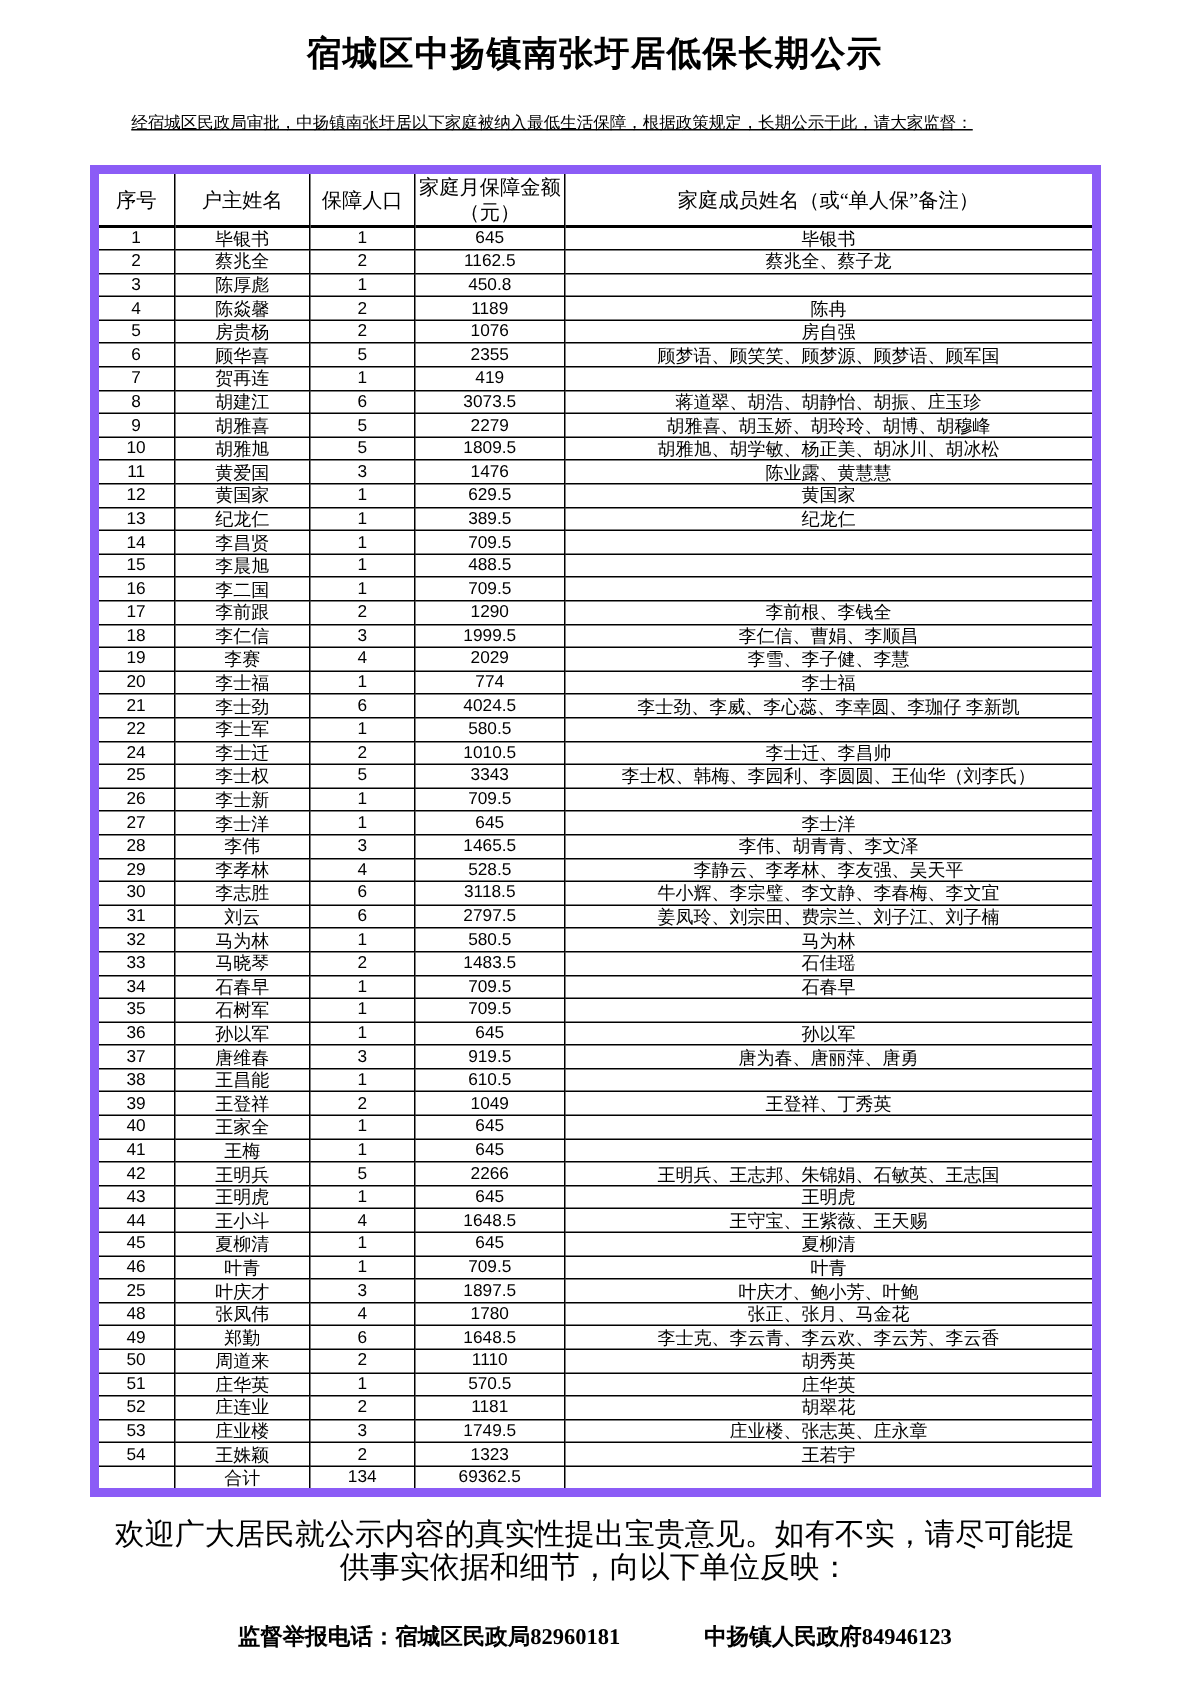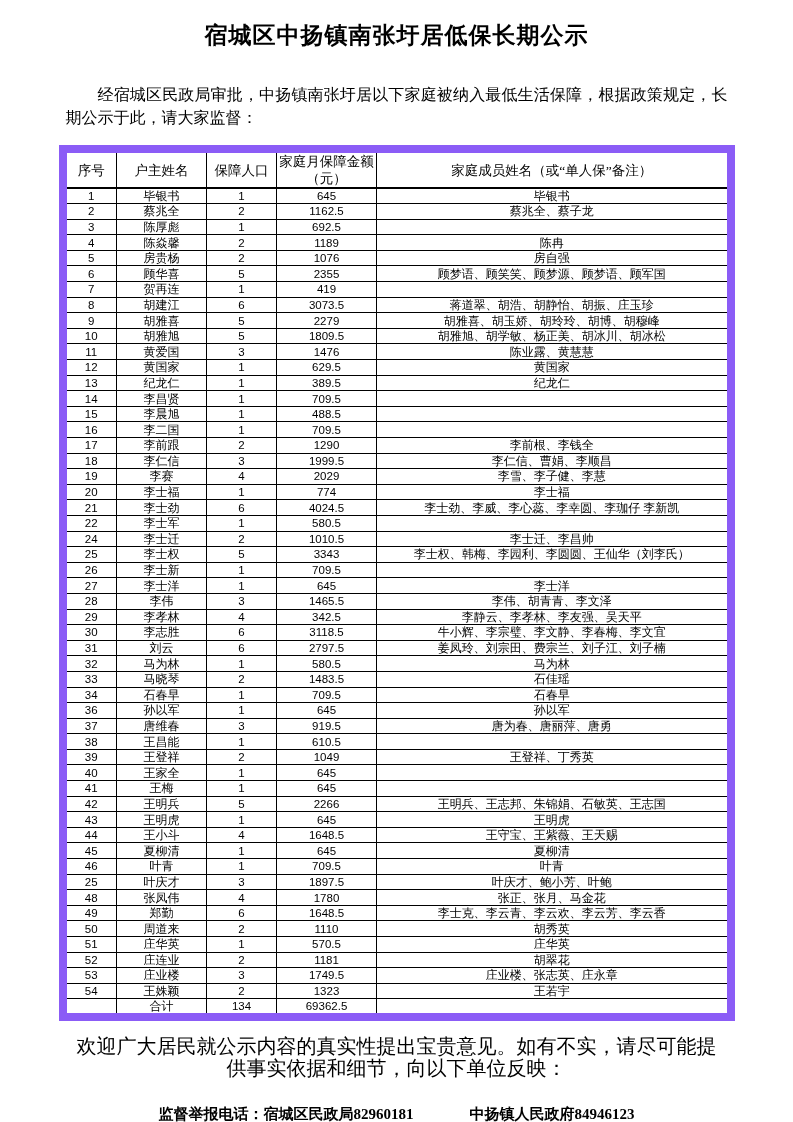--- a/index.html
+++ b/index.html
@@ -18,33 +18,34 @@
   }
   .doc-title {
     margin-top: 20px;
     text-align: center;
     font-family: "Liberation Sans", sans-serif;
     font-weight: bold;
     font-size: 23px;
     letter-spacing: 1px;
   }
   .intro {
-    margin: 32px auto 0 auto;
+    margin: 20px auto 0 auto;
     width: 662px;
-    font-size: 16px;
+    font-size: 11px;
     line-height: 23px;
     text-align: justify;
     text-indent: 2em;
+    text-decoration: underline;
   }
   table.benefit-table {
     margin: 16px auto 0 auto;
     width: 668px;
     border-collapse: collapse;
     table-layout: fixed;
-    border: 8px solid #8b5cf6;
+    border: 6px solid #8b5cf6;
   }
   .benefit-table th, .benefit-table td {
     border: 1px solid #000;
     text-align: center;
     vertical-align: middle;
     overflow: hidden;
     white-space: nowrap;
     padding: 0 2px;
   }
   .benefit-table thead th {
@@ -117,21 +118,21 @@
           <td class="num">2</td>
           <td>蔡兆全</td>
           <td class="num">2</td>
           <td class="num">1162.5</td>
           <td>蔡兆全、蔡子龙</td>
         </tr>
         <tr>
           <td class="num">3</td>
           <td>陈厚彪</td>
           <td class="num">1</td>
-          <td class="num">692.5</td>
+          <td class="num">450.8</td>
           <td></td>
         </tr>
         <tr>
           <td class="num">4</td>
           <td>陈焱馨</td>
           <td class="num">2</td>
           <td class="num">1189</td>
           <td>陈冉</td>
         </tr>
         <tr>
@@ -292,21 +293,21 @@
           <td class="num">28</td>
           <td>李伟</td>
           <td class="num">3</td>
           <td class="num">1465.5</td>
           <td>李伟、胡青青、李文泽</td>
         </tr>
         <tr>
           <td class="num">29</td>
           <td>李孝林</td>
           <td class="num">4</td>
-          <td class="num">342.5</td>
+          <td class="num">528.5</td>
           <td>李静云、李孝林、李友强、吴天平</td>
         </tr>
         <tr>
           <td class="num">30</td>
           <td>李志胜</td>
           <td class="num">6</td>
           <td class="num">3118.5</td>
           <td>牛小辉、李宗璧、李文静、李春梅、李文宜</td>
         </tr>
         <tr>
@@ -329,20 +330,27 @@
           <td class="num">2</td>
           <td class="num">1483.5</td>
           <td>石佳瑶</td>
         </tr>
         <tr>
           <td class="num">34</td>
           <td>石春早</td>
           <td class="num">1</td>
           <td class="num">709.5</td>
           <td>石春早</td>
+        </tr>
+        <tr>
+          <td class="num">35</td>
+          <td>石树军</td>
+          <td class="num">1</td>
+          <td class="num">709.5</td>
+          <td></td>
         </tr>
         <tr>
           <td class="num">36</td>
           <td>孙以军</td>
           <td class="num">1</td>
           <td class="num">645</td>
           <td>孙以军</td>
         </tr>
         <tr>
           <td class="num">37</td>

